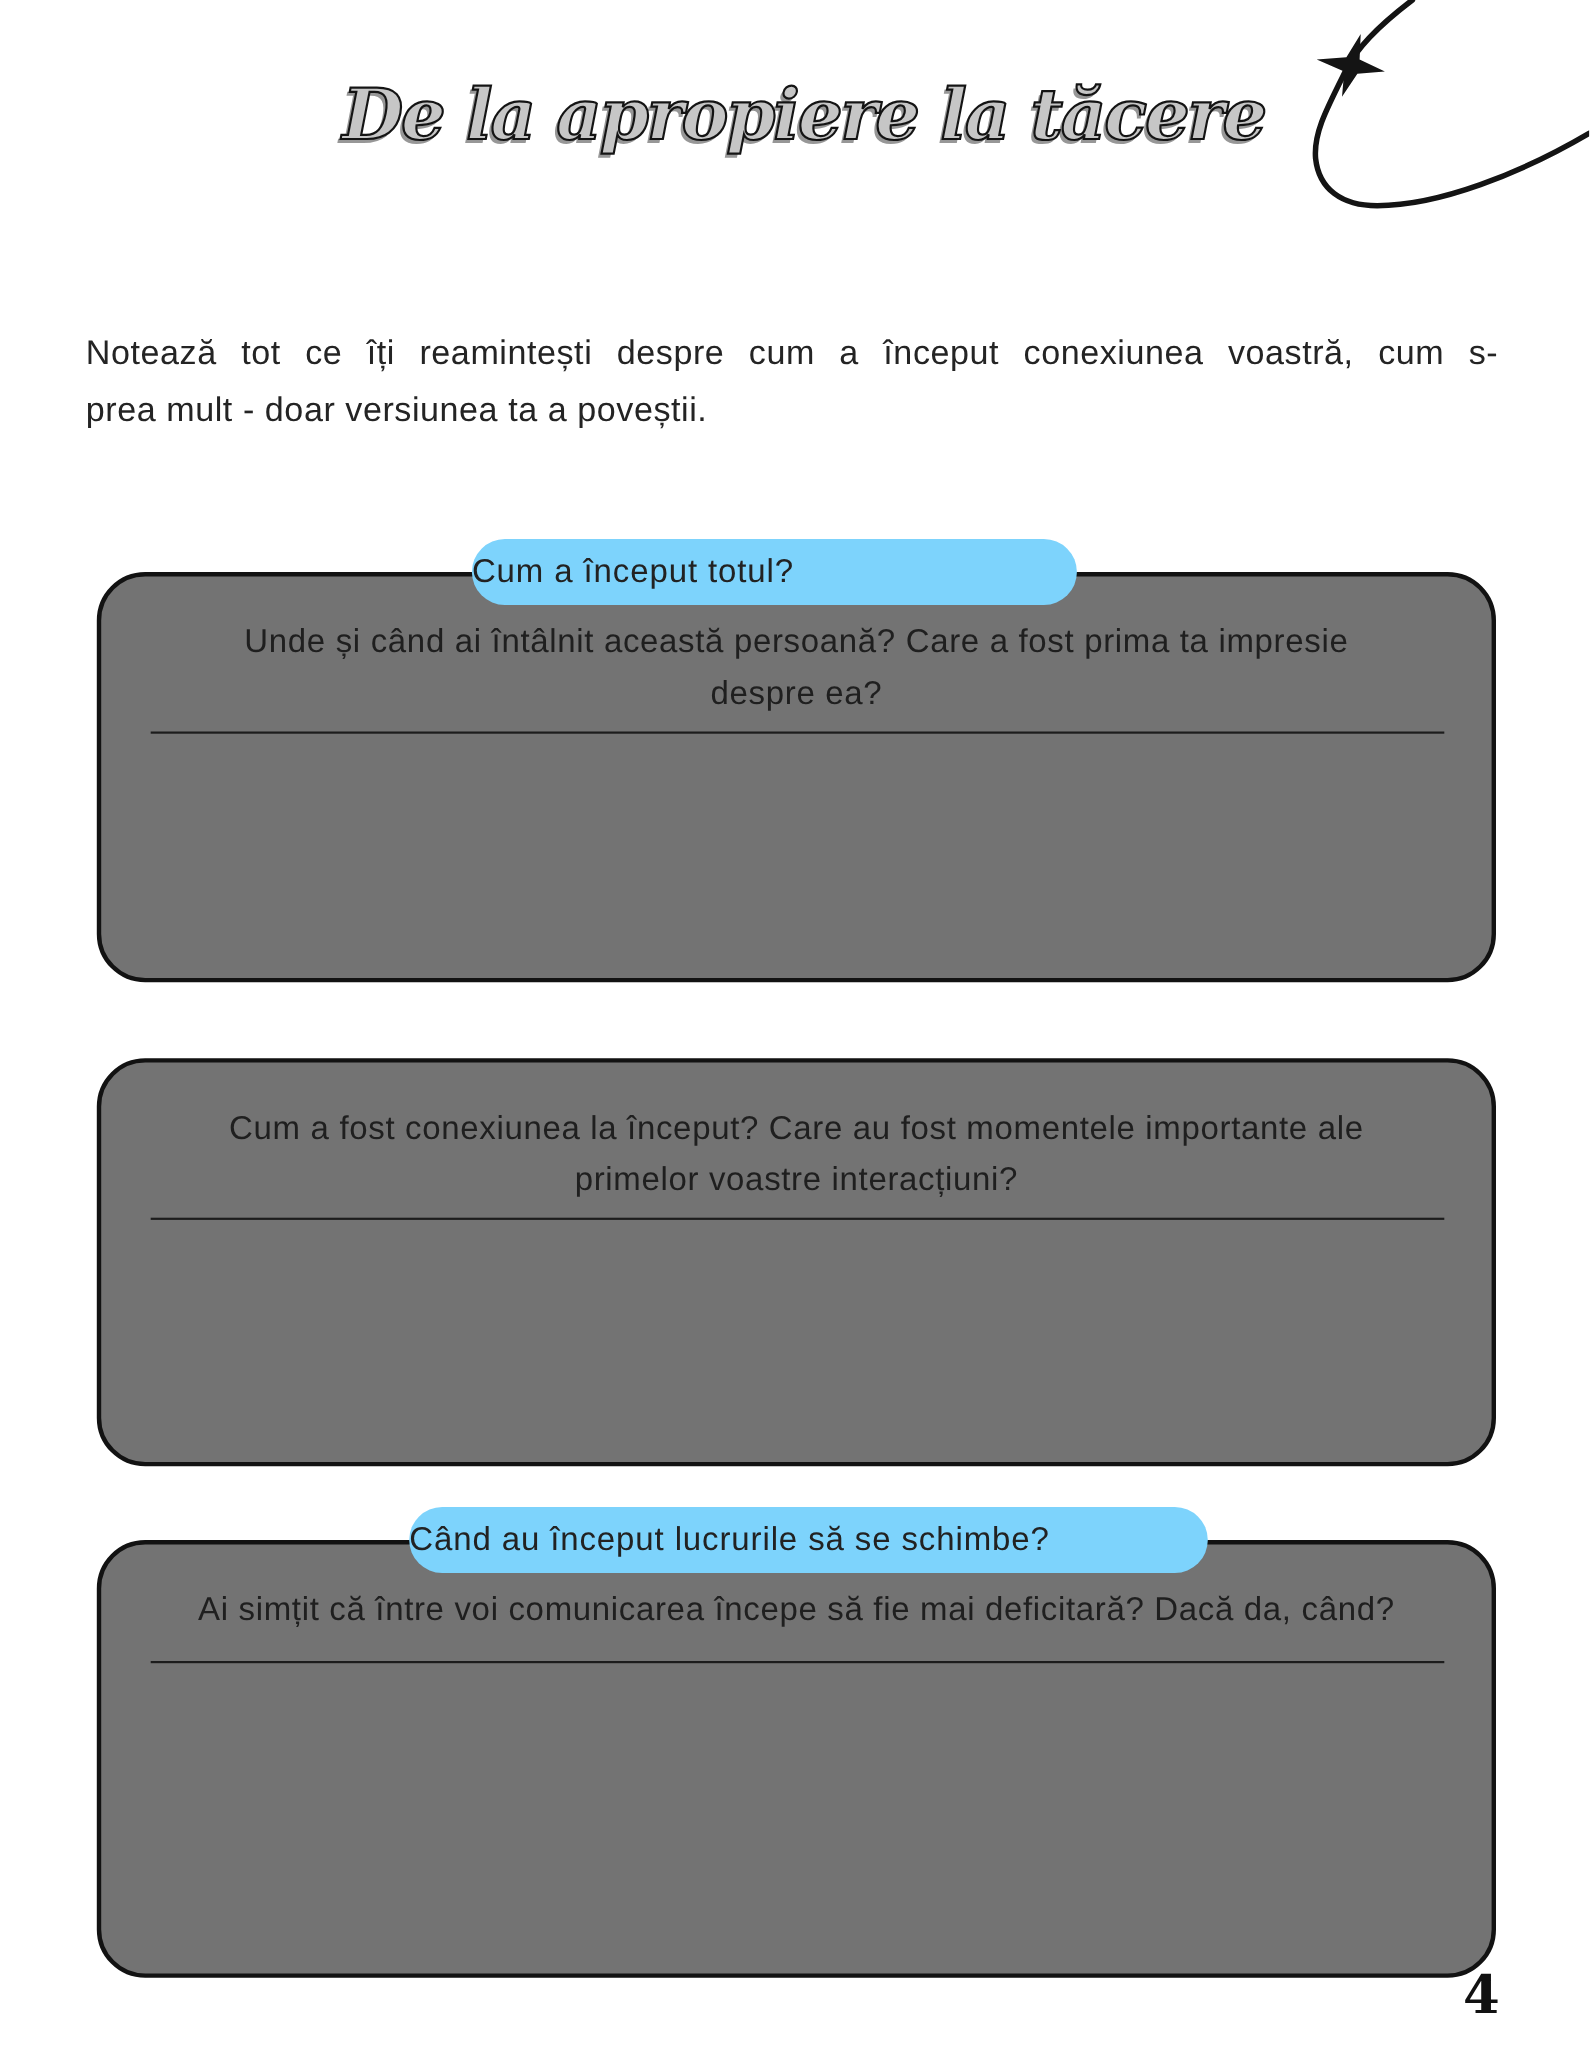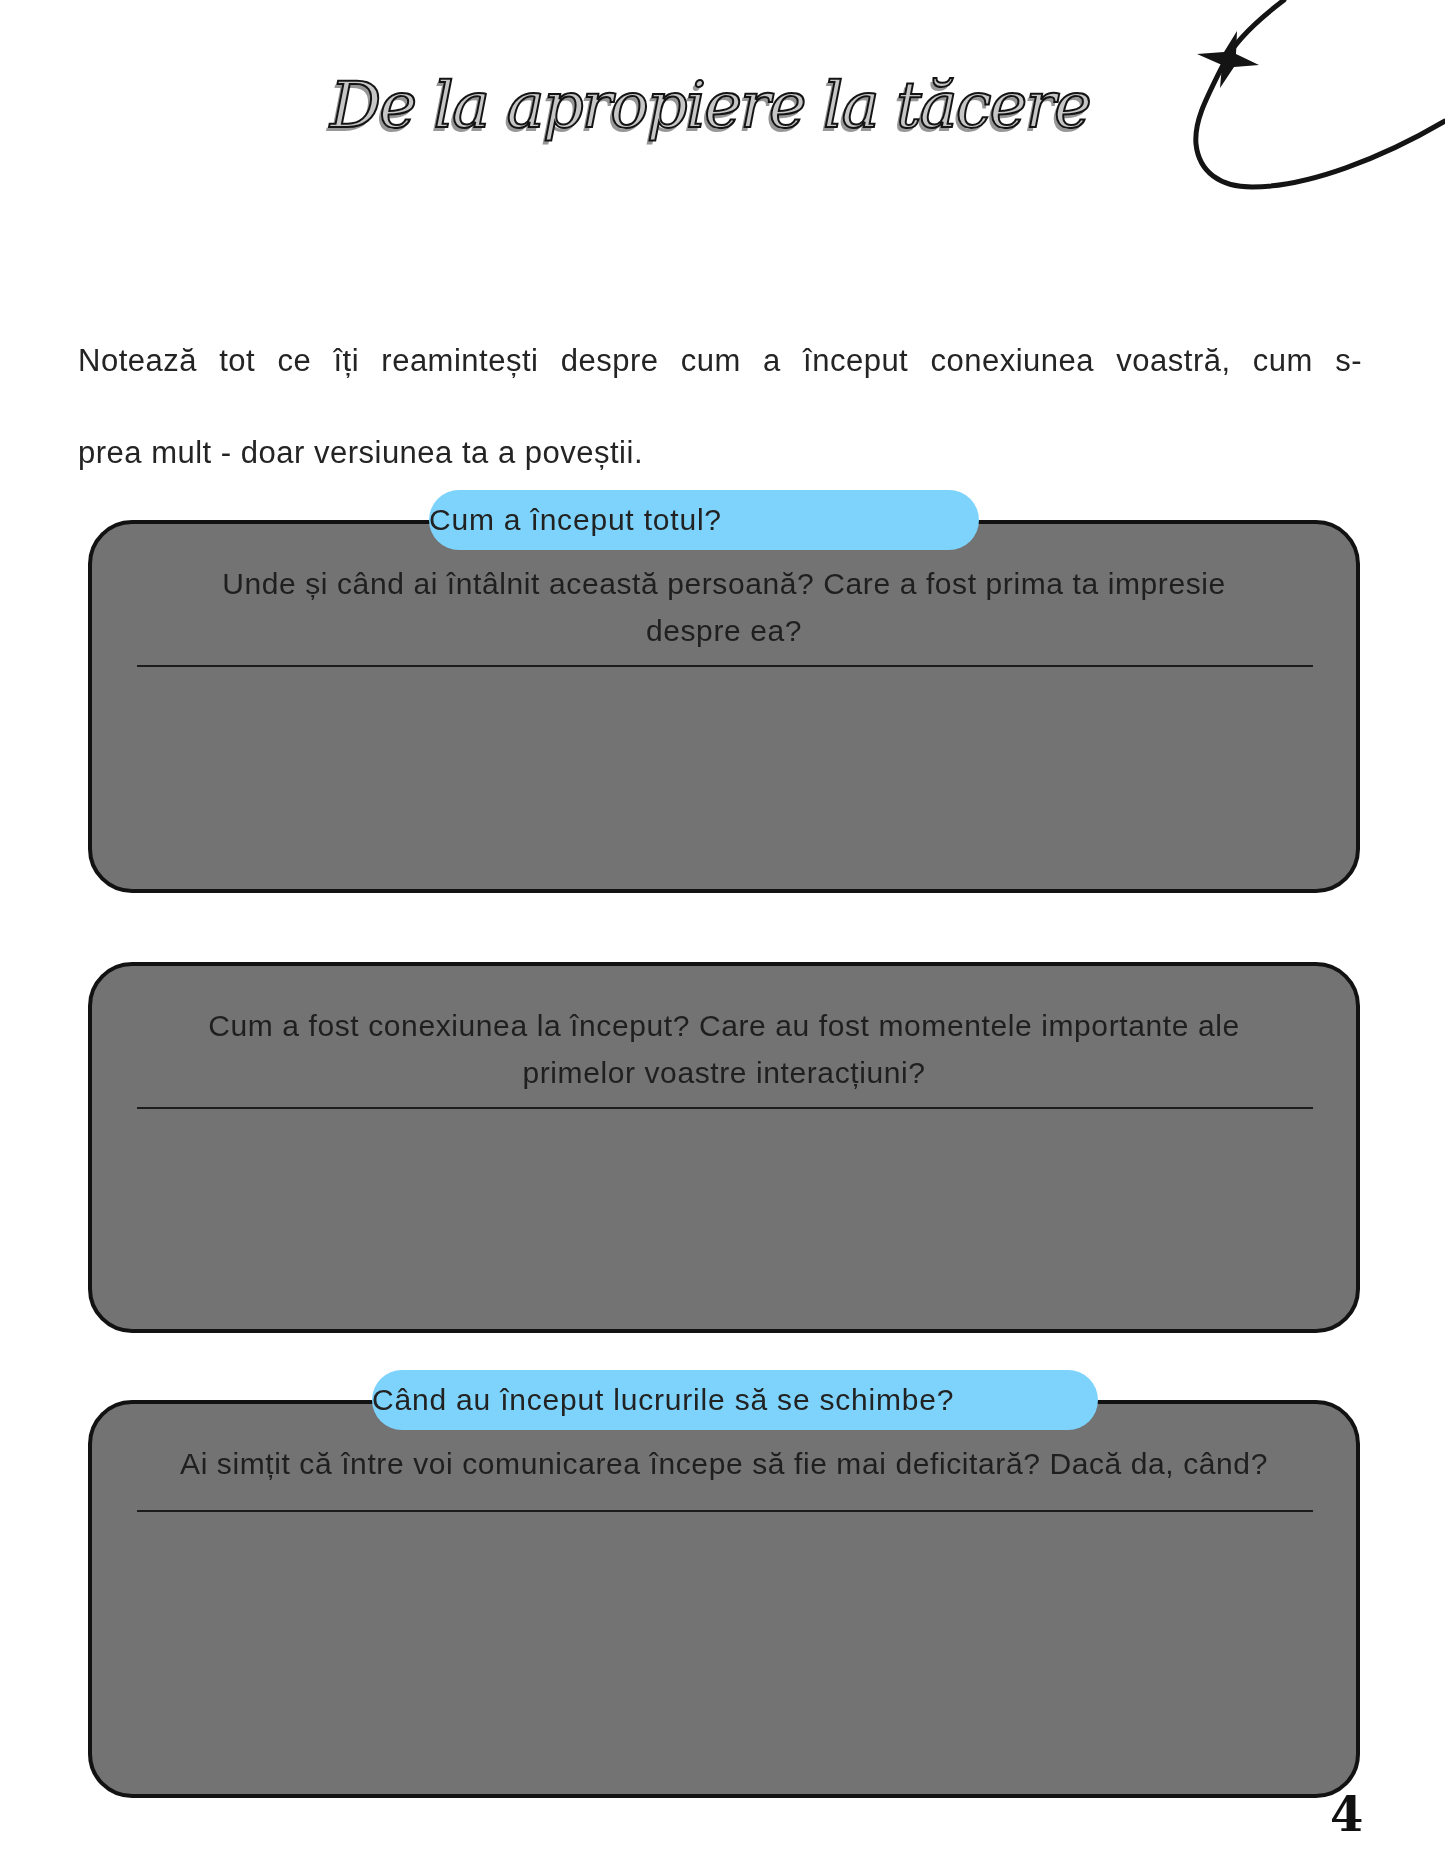--- a/index.html
+++ b/index.html
@@ -3,36 +3,36 @@
 <meta charset="utf-8">
 <style>
   html,body{margin:0;padding:0;background:#fff;}
   .page{
     position:relative;width:1445px;height:1871px;background:#ffffff;
     font-family:"Liberation Sans",sans-serif;color:#1f1f1f;overflow:hidden;
   }
   
   .title{
     position:absolute;left:270px;top:70px;width:880px;margin:0;
-    text-align:center;
-    font-family:"DejaVu Serif",serif;font-style:italic;font-weight:400;
+    text-align:right;
+    font-family:"DejaVu Serif",serif;font-style:italic;font-weight:700;
     font-size:64px;line-height:1.1;letter-spacing:-2px;
     color:#c6c6c6;
     -webkit-text-stroke:2px #141414;
     text-shadow:-3px 4px 0 #979797;
     white-space:nowrap;
   }
   
   .swoosh{position:absolute;top:0;right:0;width:455px;height:205px;}
   
   .intro{
     position:absolute;left:78px;top:295px;width:1284px;margin:0;
     font-size:31px;line-height:52px;letter-spacing:.5px;color:#242424;
   }
-  .intro .jline{display:block;text-align:justify;text-align-last:justify;margin-top:40px;}
+  .intro .jline{display:block;text-align:justify;text-align-last:justify;}
   .intro .jline.last{text-align:center;text-align-last:left;}
   
   .section{position:absolute;left:88px;width:1272px;}
   .s1{top:490px;height:403px;}
   .s2{top:932px;height:401px;}
   .s3{top:1370px;height:428px;}
   .qbox{
     position:absolute;left:0;right:0;top:30px;bottom:0;
     border:4px solid #121212;border-radius:44px;background:#737373;
   }

